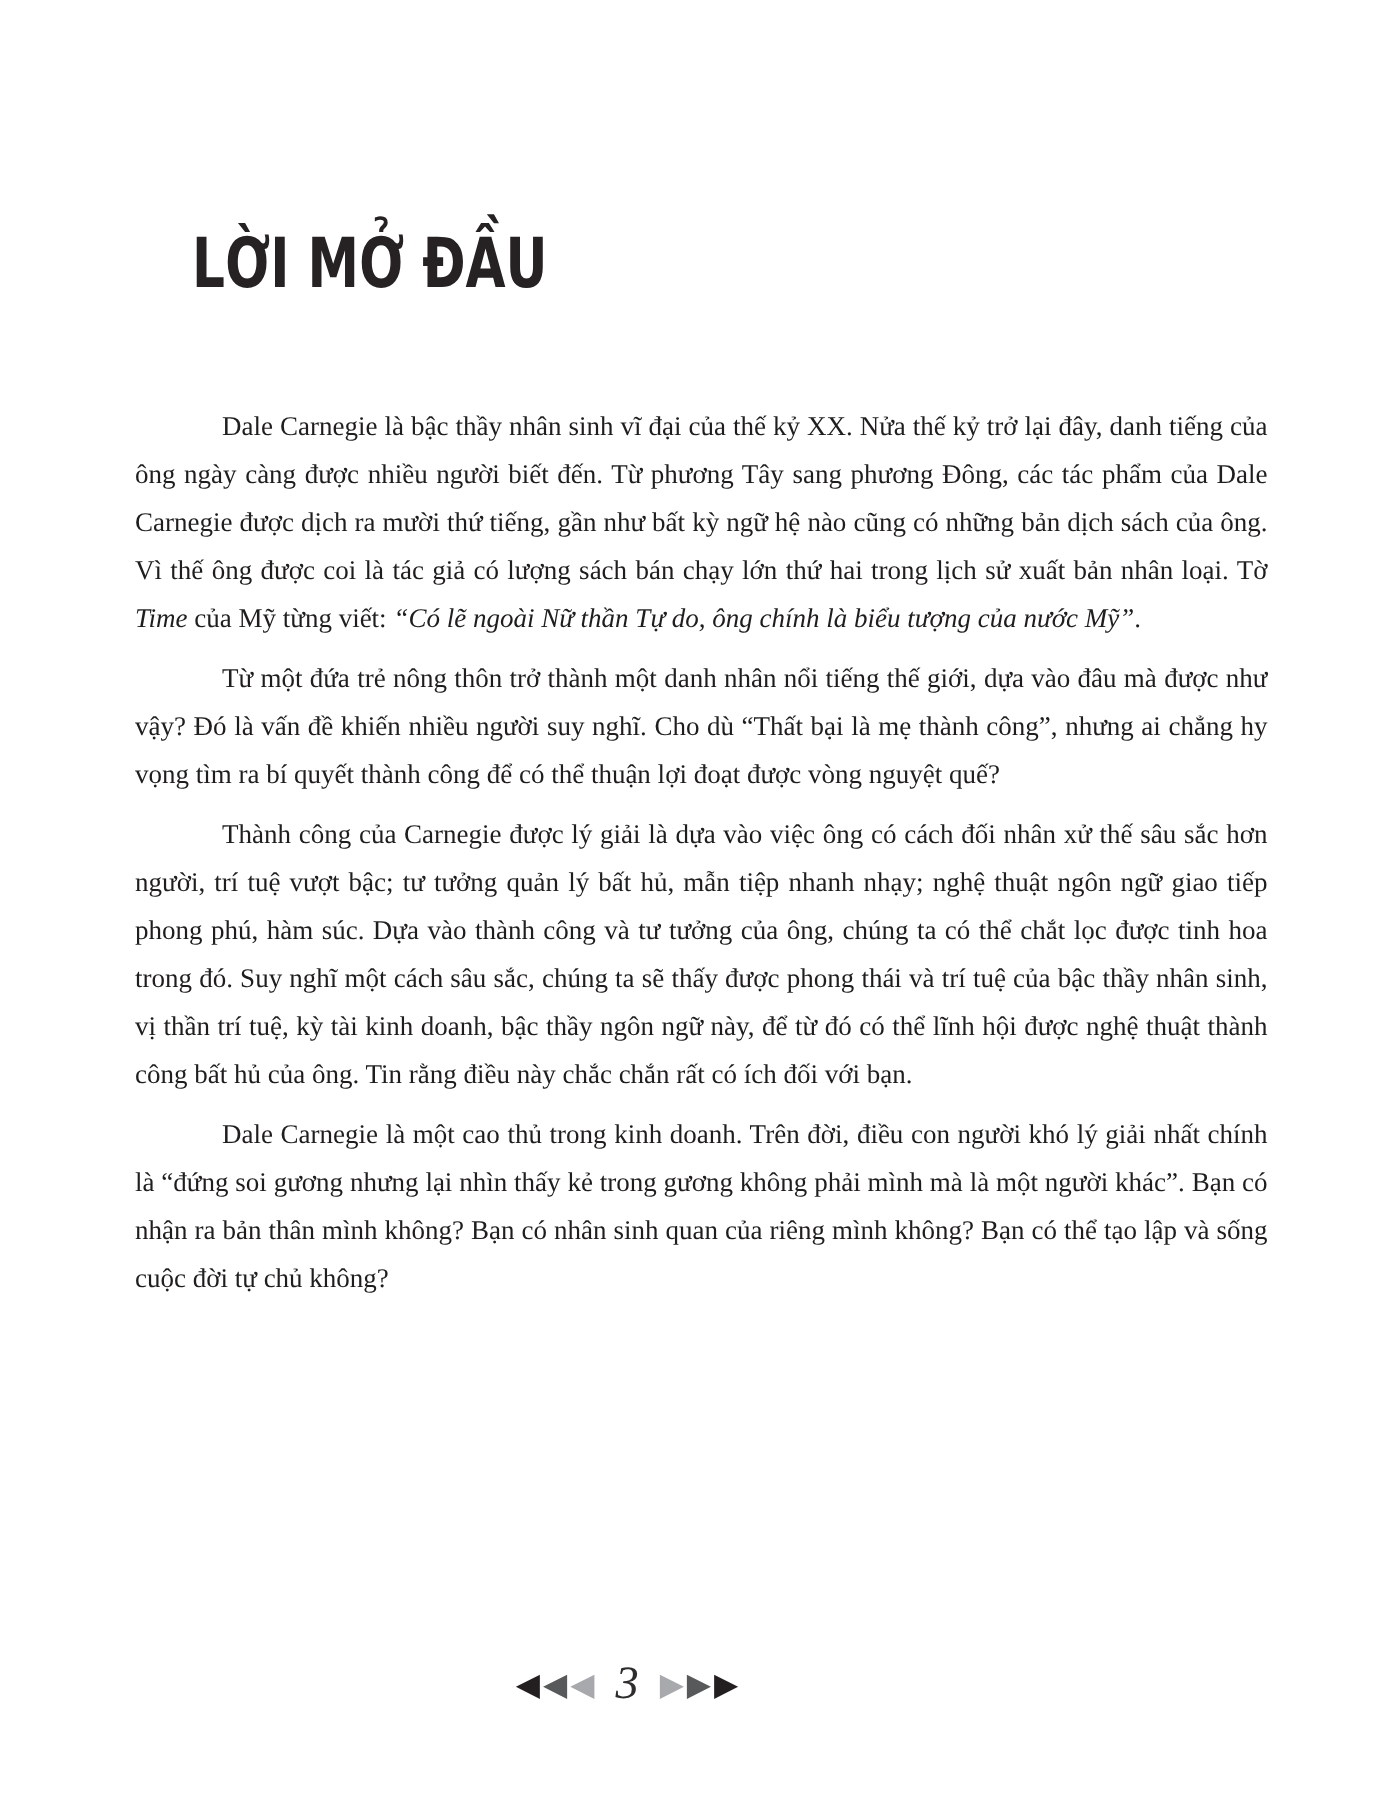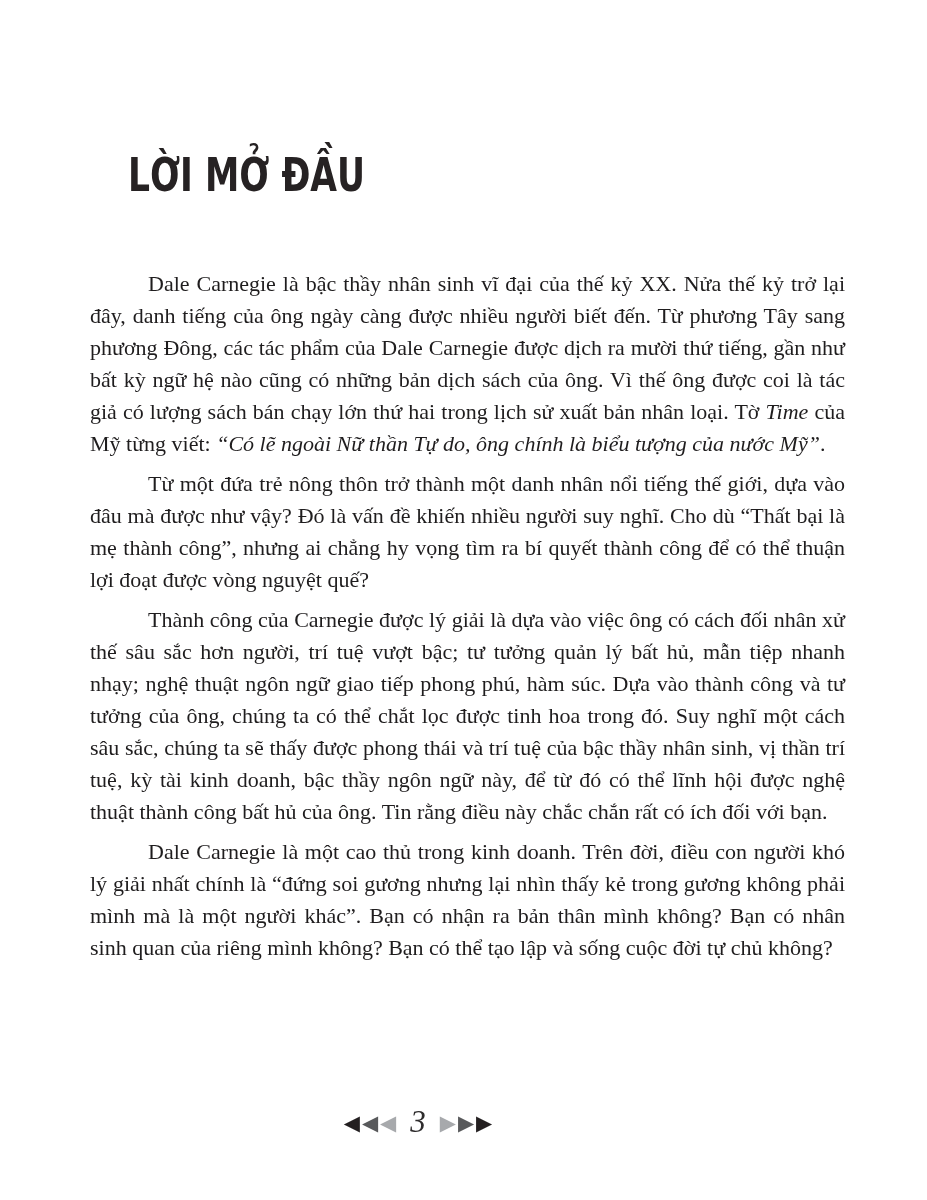--- a/index.html
+++ b/index.html
@@ -32,21 +32,21 @@
     white-space: nowrap;
   }
   .content {
     position: absolute;
     left: 90px;
     top: 268px;
     width: 755px;
   }
   .content p {
     margin: 0 0 8px 0;
-    font-size: 22px;
+    font-size: 18px;
     line-height: 32px;
     text-align: justify;
     text-indent: 58px;
     color: #1f1d1e;
   }
   .content p span.italic {
     font-style: italic;
   }
   .footer {
     position: absolute;

